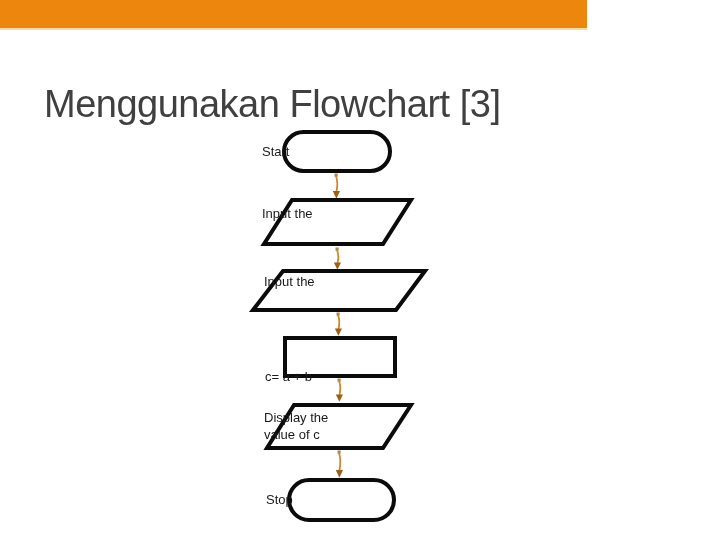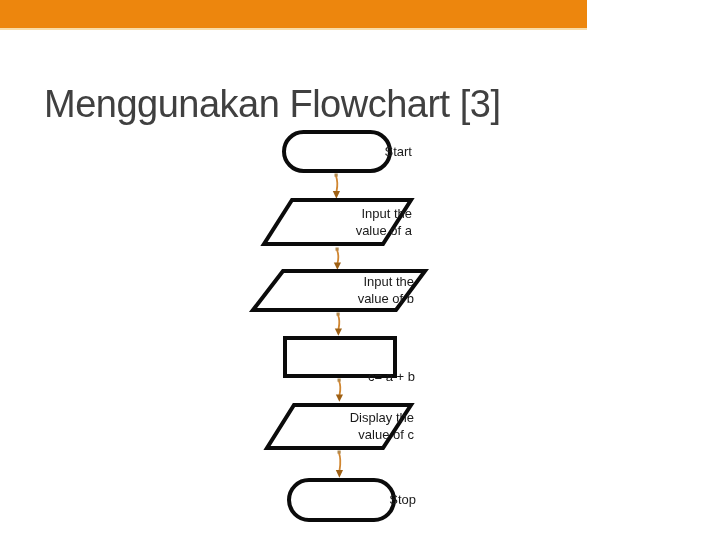--- a/index.html
+++ b/index.html
@@ -38,21 +38,21 @@
     white-space: nowrap;
   }
   .diagram-svg {
     position: absolute;
     left: 0; top: 0;
     width: 720px; height: 540px;
   }
   .node-label {
     position: absolute;
     width: 150px;
-    text-align: right;
+    text-align: left;
     font-size: 13px;
     line-height: 17px;
     color: #1A1A1A;
   }
   .lbl-start     { left: 262px; top: 143px; }
   .lbl-input-a   { left: 262px; top: 205px; }
   .lbl-input-b   { left: 264px; top: 273px; }
   .lbl-process   { left: 265px; top: 368px; }
   .lbl-display-c { left: 264px; top: 409px; }
   .lbl-stop      { left: 266px; top: 491px; }
@@ -102,26 +102,24 @@
     <polygon points="294,405 411,405 383,448 267,448" fill="#FFFFFF" stroke="#0B0B0B" stroke-width="4" stroke-linejoin="miter"></polygon>
     <rect x="289" y="480" width="105" height="40" rx="20" ry="20" fill="#FFFFFF" stroke="#0B0B0B" stroke-width="4"></rect>
   </svg>
 
   <div class="node-label lbl-start">
     <span>Start</span>
   </div>
 
   <div class="node-label lbl-input-a">
     <div>Input the</div>
-    <div>value of a</div>
   </div>
 
   <div class="node-label lbl-input-b">
     <div>Input the</div>
-    <div>value of b</div>
   </div>
 
   <div class="node-label lbl-process">
     <span>c= a + b</span>
   </div>
 
   <div class="node-label lbl-stop">
     <span>Stop</span>
   </div>
 

